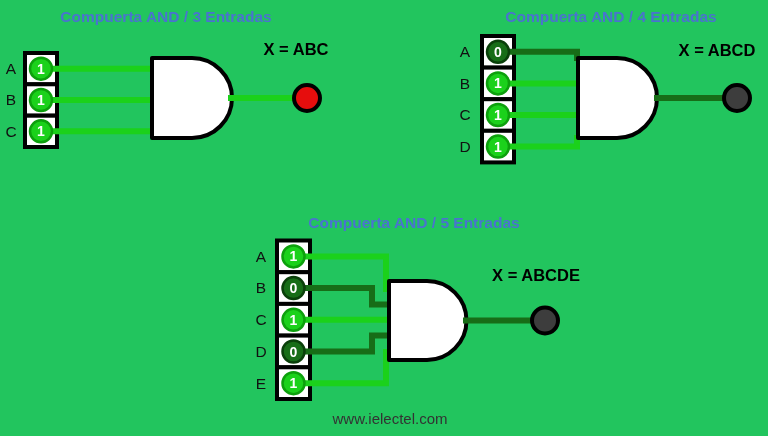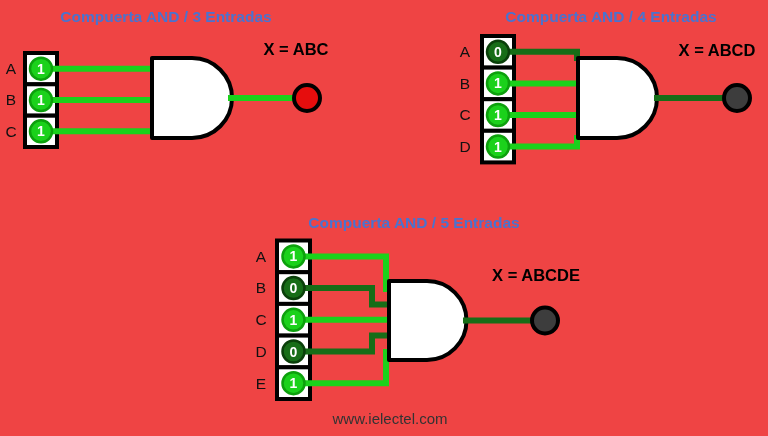--- a/index.html
+++ b/index.html
@@ -1,16 +1,16 @@
 <!DOCTYPE html>
 <html><head>
 <meta charset="utf-8">
 <style>
   html,body{margin:0;padding:0;background:#fff;}
-  .stage{position:relative;width:768px;height:436px;background:#ef4444;overflow:hidden;}
+  .stage{position:relative;width:768px;height:436px;background:#22c55e;overflow:hidden;}
   svg{display:block;}
   text{font-family:"Liberation Sans","DejaVu Sans",sans-serif;}
   .t-title{font-size:15.5px;font-weight:bold;}
   .t-label{font-size:15.5px;fill:#111;}
   .t-out{font-size:16.5px;font-weight:bold;fill:#000;}
   .t-digit{font-size:14px;font-weight:bold;fill:#ffffff;}
   .t-footer{font-size:15px;}
   .cell{fill:#ffffff;stroke:#000;stroke-width:4;}
   .gate{fill:#ffffff;stroke:#000;stroke-width:4;stroke-linejoin:round;}
   .wire{fill:none;stroke-width:6;stroke-linecap:butt;}

